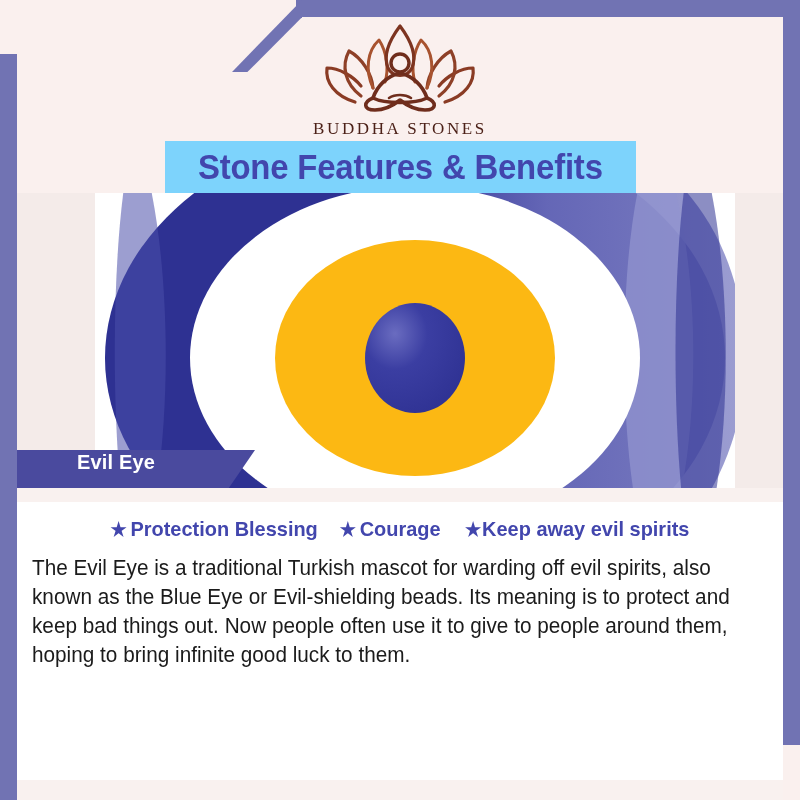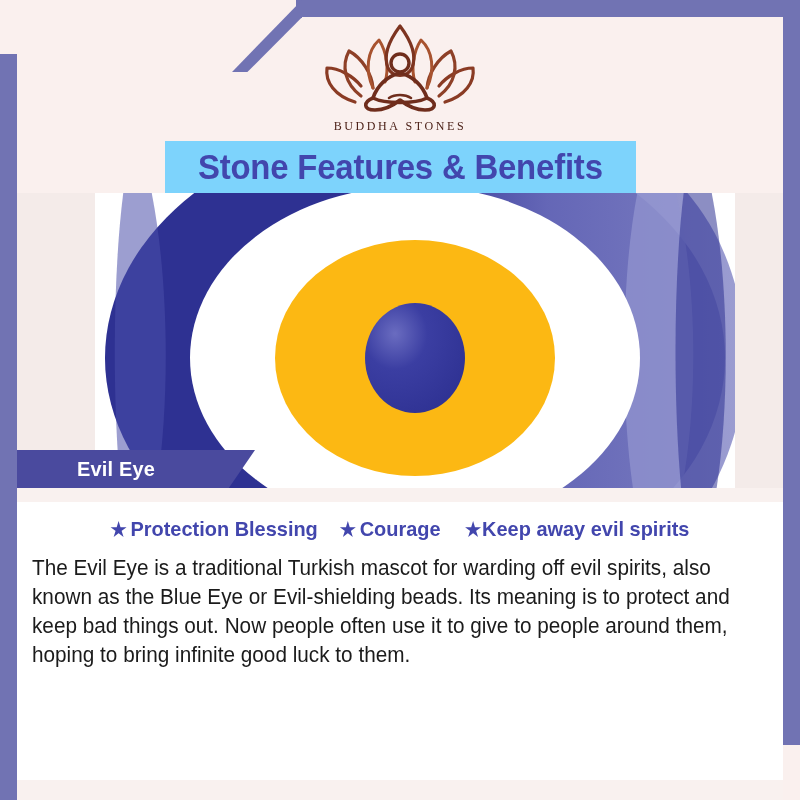--- a/index.html
+++ b/index.html
@@ -87,21 +87,21 @@
   }
   .logo-wrap {
     margin-top: 18px;
     display: flex;
     flex-direction: column;
     align-items: center;
   }
   .brand-name {
     margin-top: 2px;
     font-family: "Liberation Serif", serif;
-    font-size: 12px;
+    font-size: 17px;
     letter-spacing: 2.6px;
     color: #4c2118;
     font-weight: 400;
   }
 
   
   .title-band {
     position: absolute;
     top: 141px;
     left: 165px;
@@ -159,21 +159,20 @@
   
   .eye-label {
     position: absolute;
     top: 450px;
     left: 17px;
     width: 238px;
     height: 38px;
     background: #4a4a9e;
     clip-path: polygon(0 0, 100% 0, 89% 100%, 0 100%);
     display: flex;
-    align-items: center;
     z-index: 7;
   }
   .eye-label span {
     margin-left: 58px;
     color: #ffffff;
     font-family: "Liberation Sans Narrow", "Liberation Sans", sans-serif;
     font-size: 21px;
     font-weight: bold;
     transform: scaleX(0.95);
     letter-spacing: 0.2px;

